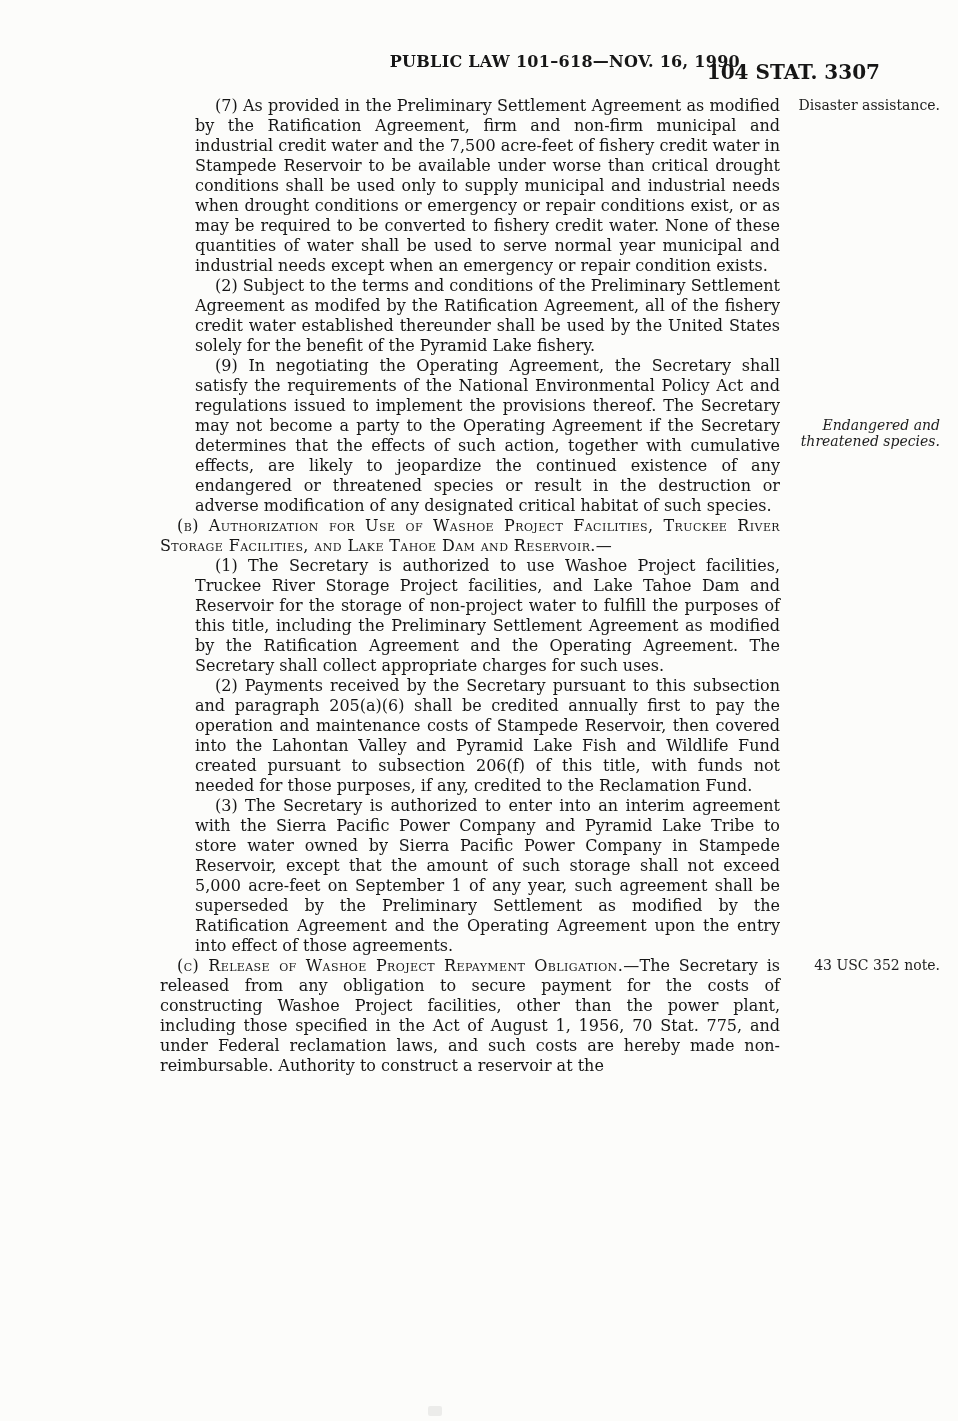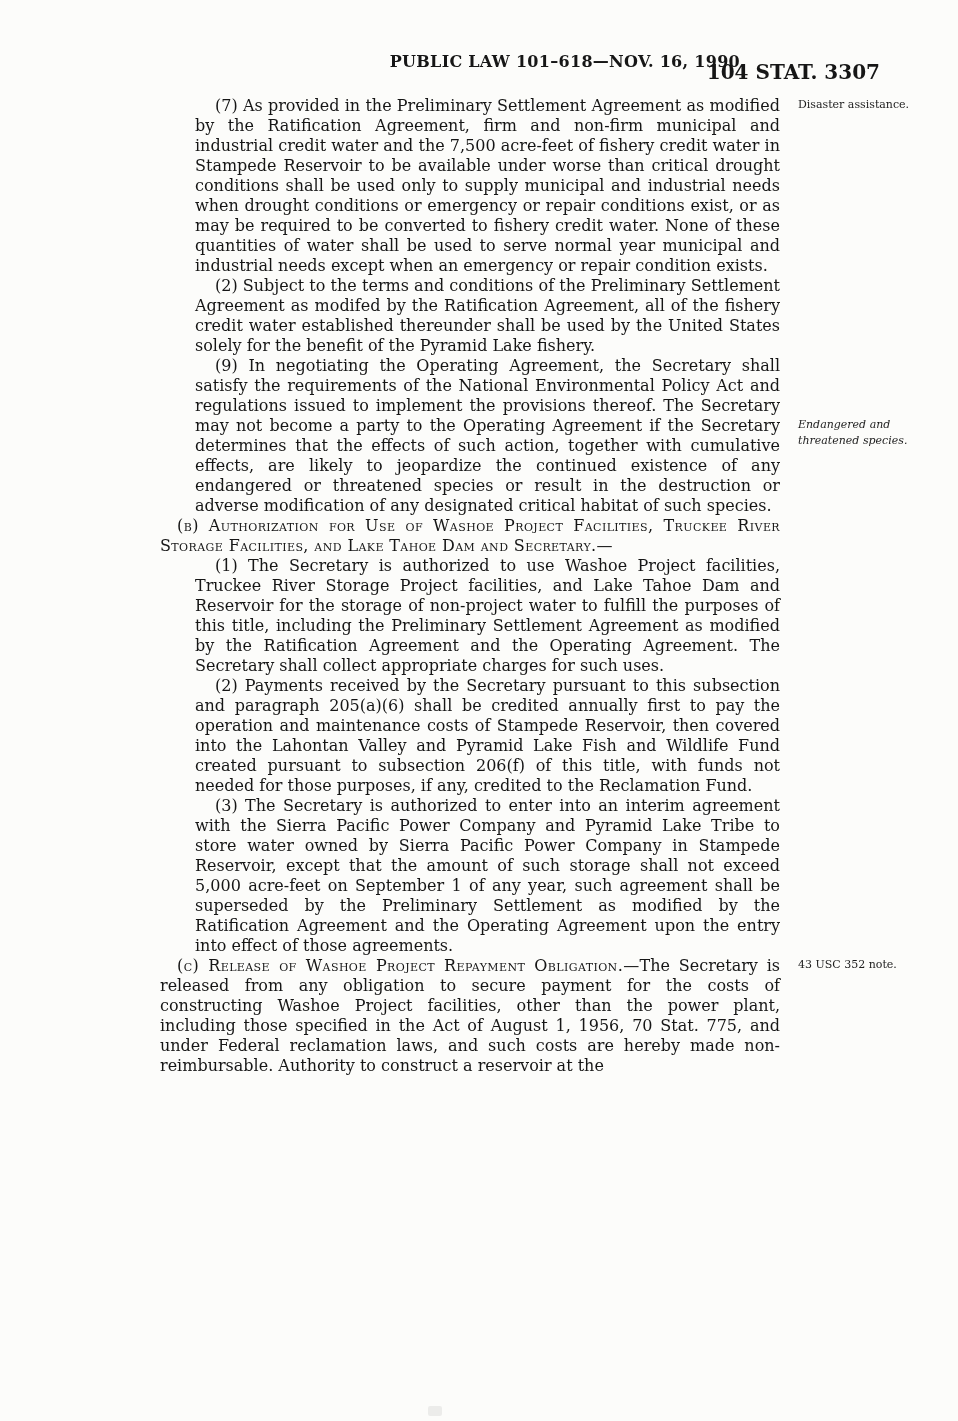--- a/index.html
+++ b/index.html
@@ -61,23 +61,23 @@
   }
   .sc {
     font-variant: small-caps;
     letter-spacing: 0.4px;
   }
   .note {
     position: absolute;
     left: 638px;
     top: 1px;
     width: 142px;
-    font-size: 11px;
+    font-size: 14px;
     line-height: 16px;
-    text-align: left;
+    text-align: right;
     text-indent: 0;
     color: #1c1c1c;
   }
   .note-offset { top: 61px; font-style: italic; }
   .scan-smudge {
     position: absolute;
     left: 428px;
     bottom: 5px;
     width: 14px;
     height: 10px;
@@ -105,21 +105,21 @@
     <div class="row">
       <p class="sub">(2) Subject to the terms and conditions of the Preliminary Settlement Agreement as modifed by the Ratification Agreement, all of the fishery credit water established thereunder shall be used by the United States solely for the benefit of the Pyramid Lake fishery.</p>
     </div>
 
     <div class="row">
       <p class="sub">(9) In negotiating the Operating Agreement, the Secretary shall satisfy the requirements of the National Environmental Policy Act and regulations issued to implement the provisions thereof. The Secretary may not become a party to the Operating Agreement if the Secretary determines that the effects of such action, together with cumulative effects, are likely to jeopardize the continued existence of any endangered or threatened species or result in the destruction or adverse modification of any designated critical habitat of such species.</p>
       <aside class="note note-offset">Endangered and threatened species.</aside>
     </div>
 
     <div class="row">
-      <p class="flush sc">(b) Authorization for Use of Washoe Project Facilities, Truckee River Storage Facilities, and Lake Tahoe Dam and Secretary.—</p>
+      <p class="flush sc">(b) Authorization for Use of Washoe Project Facilities, Truckee River Storage Facilities, and Lake Tahoe Dam and Reservoir.—</p>
     </div>
 
     <div class="row">
       <p class="sub">(1) The Secretary is authorized to use Washoe Project facilities, Truckee River Storage Project facilities, and Lake Tahoe Dam and Reservoir for the storage of non-project water to fulfill the purposes of this title, including the Preliminary Settlement Agreement as modified by the Ratification Agreement and the Operating Agreement. The Secretary shall collect appropriate charges for such uses.</p>
     </div>
 
     <div class="row">
       <p class="sub">(2) Payments received by the Secretary pursuant to this subsection and paragraph 205(a)(6) shall be credited annually first to pay the operation and maintenance costs of Stampede Reservoir, then covered into the Lahontan Valley and Pyramid Lake Fish and Wildlife Fund created pursuant to subsection 206(f) of this title, with funds not needed for those purposes, if any, credited to the Reclamation Fund.</p>
     </div>
 

